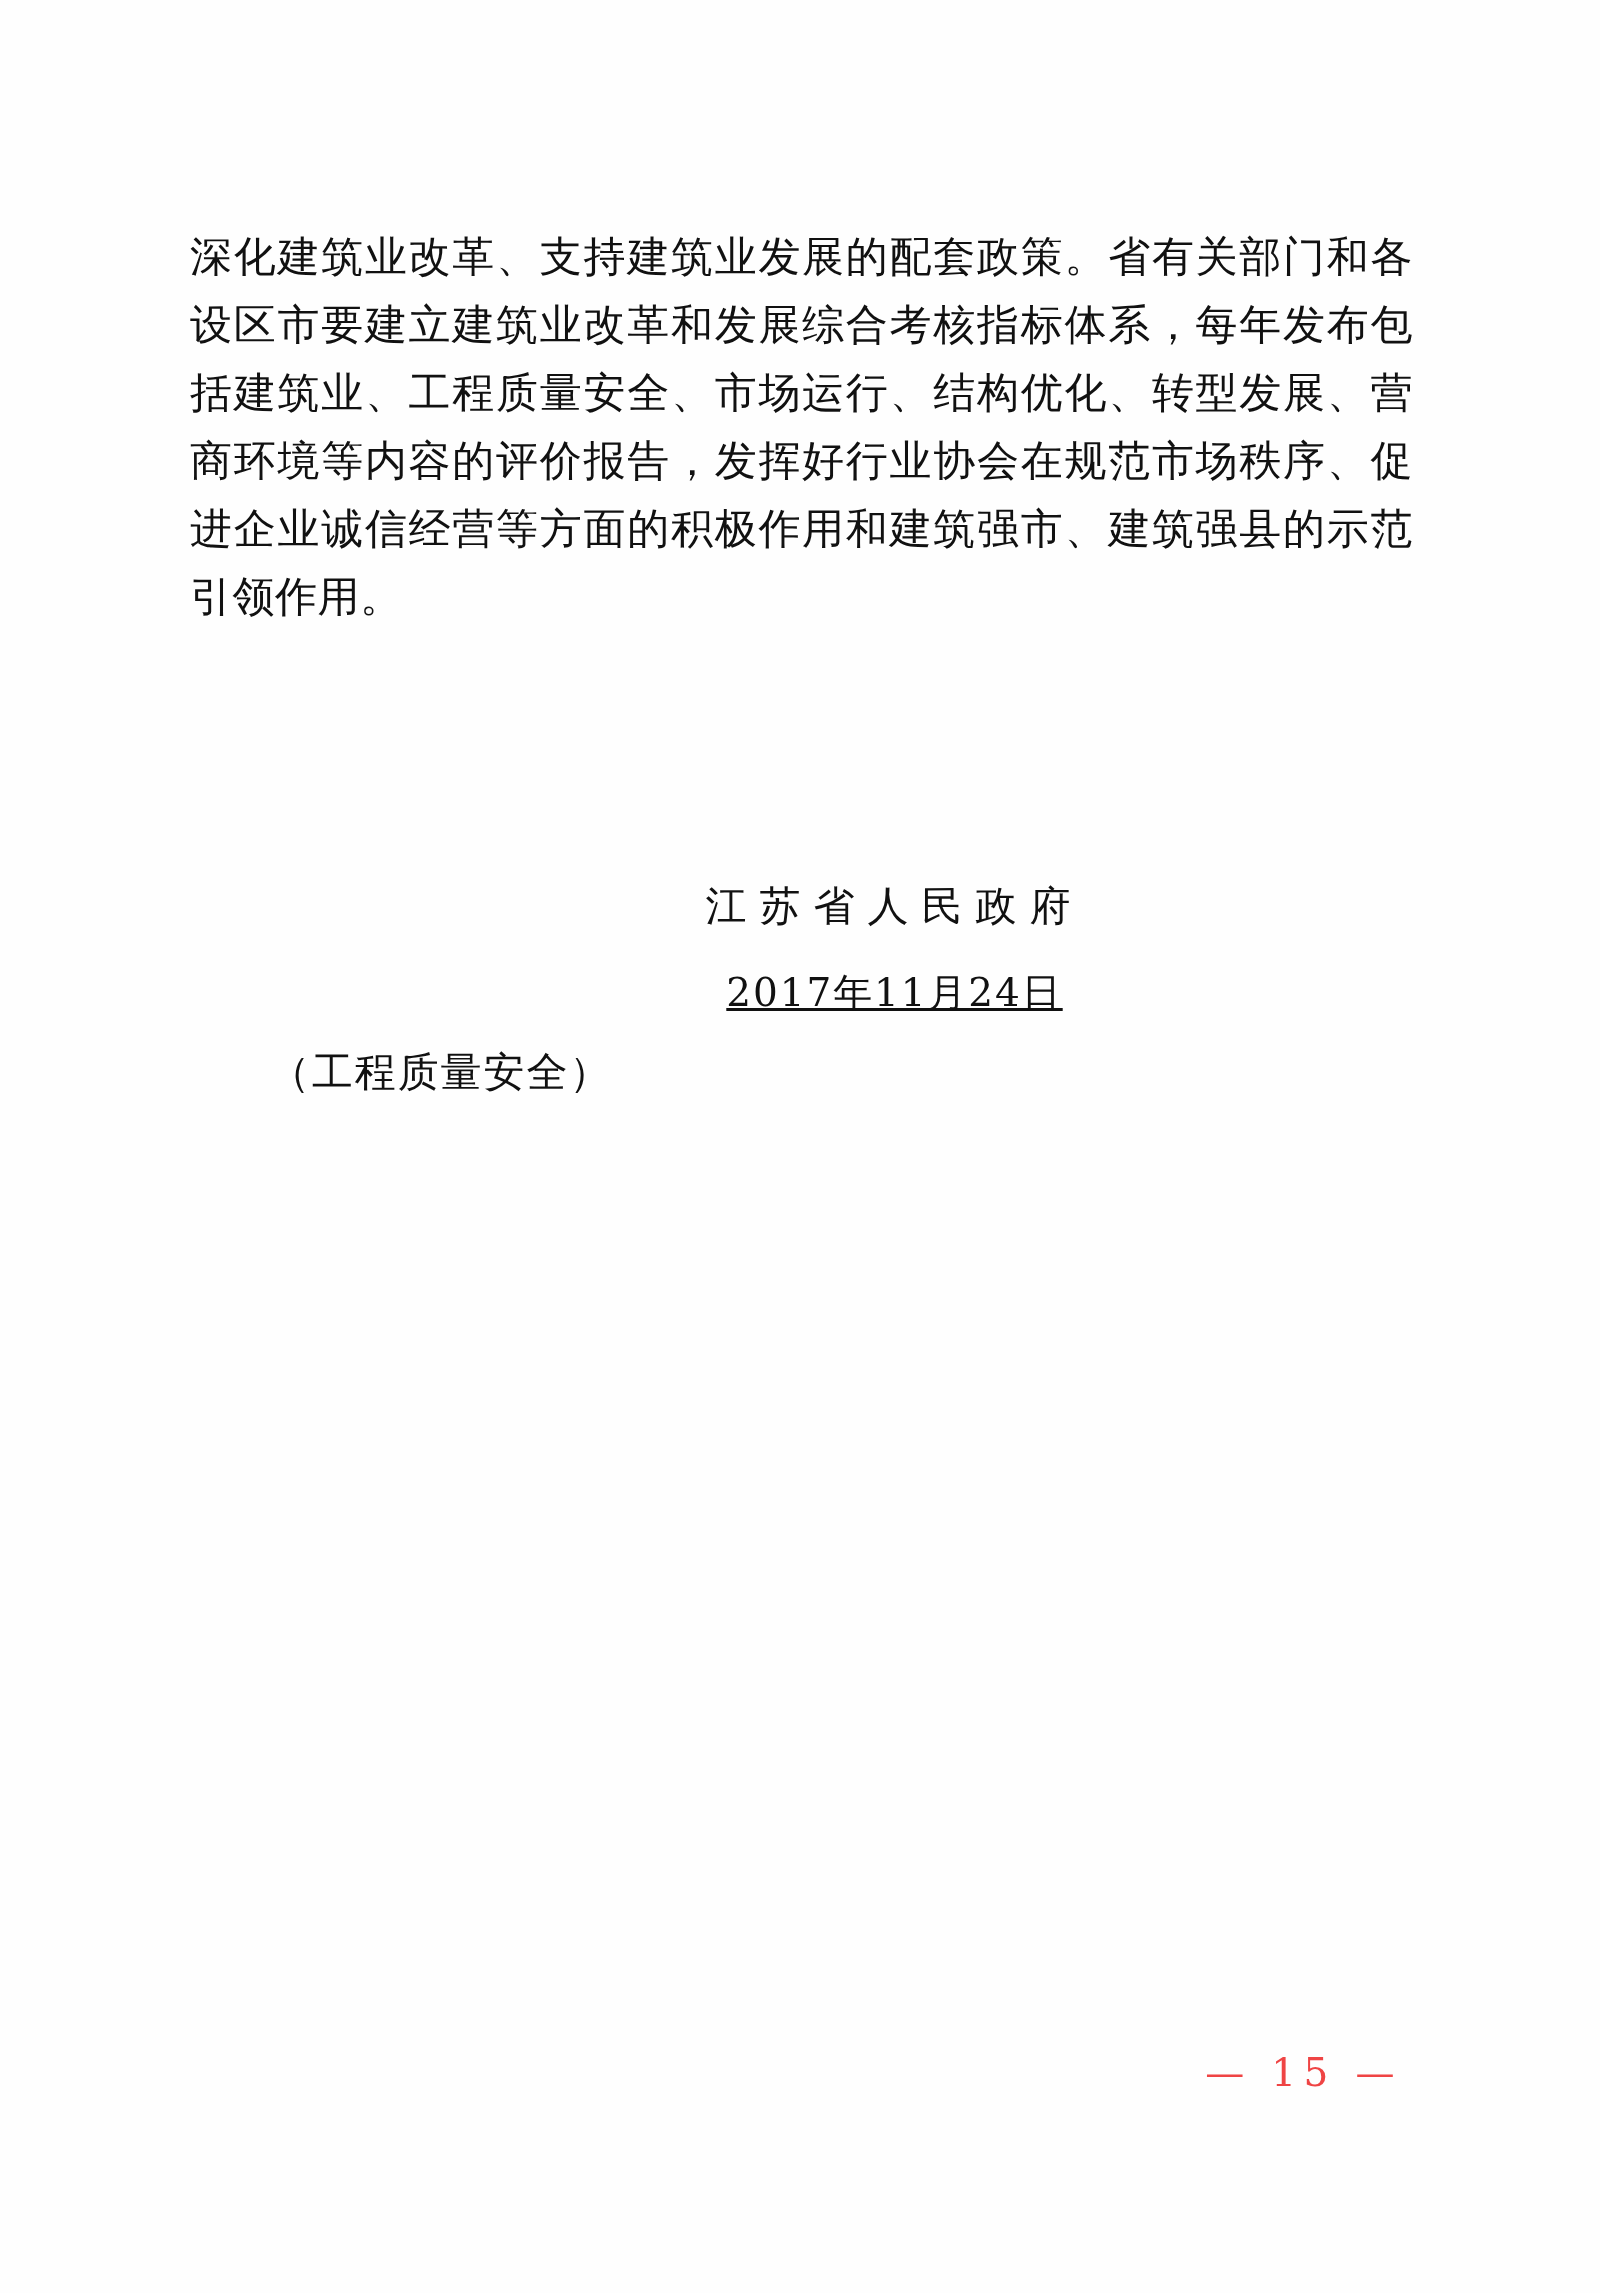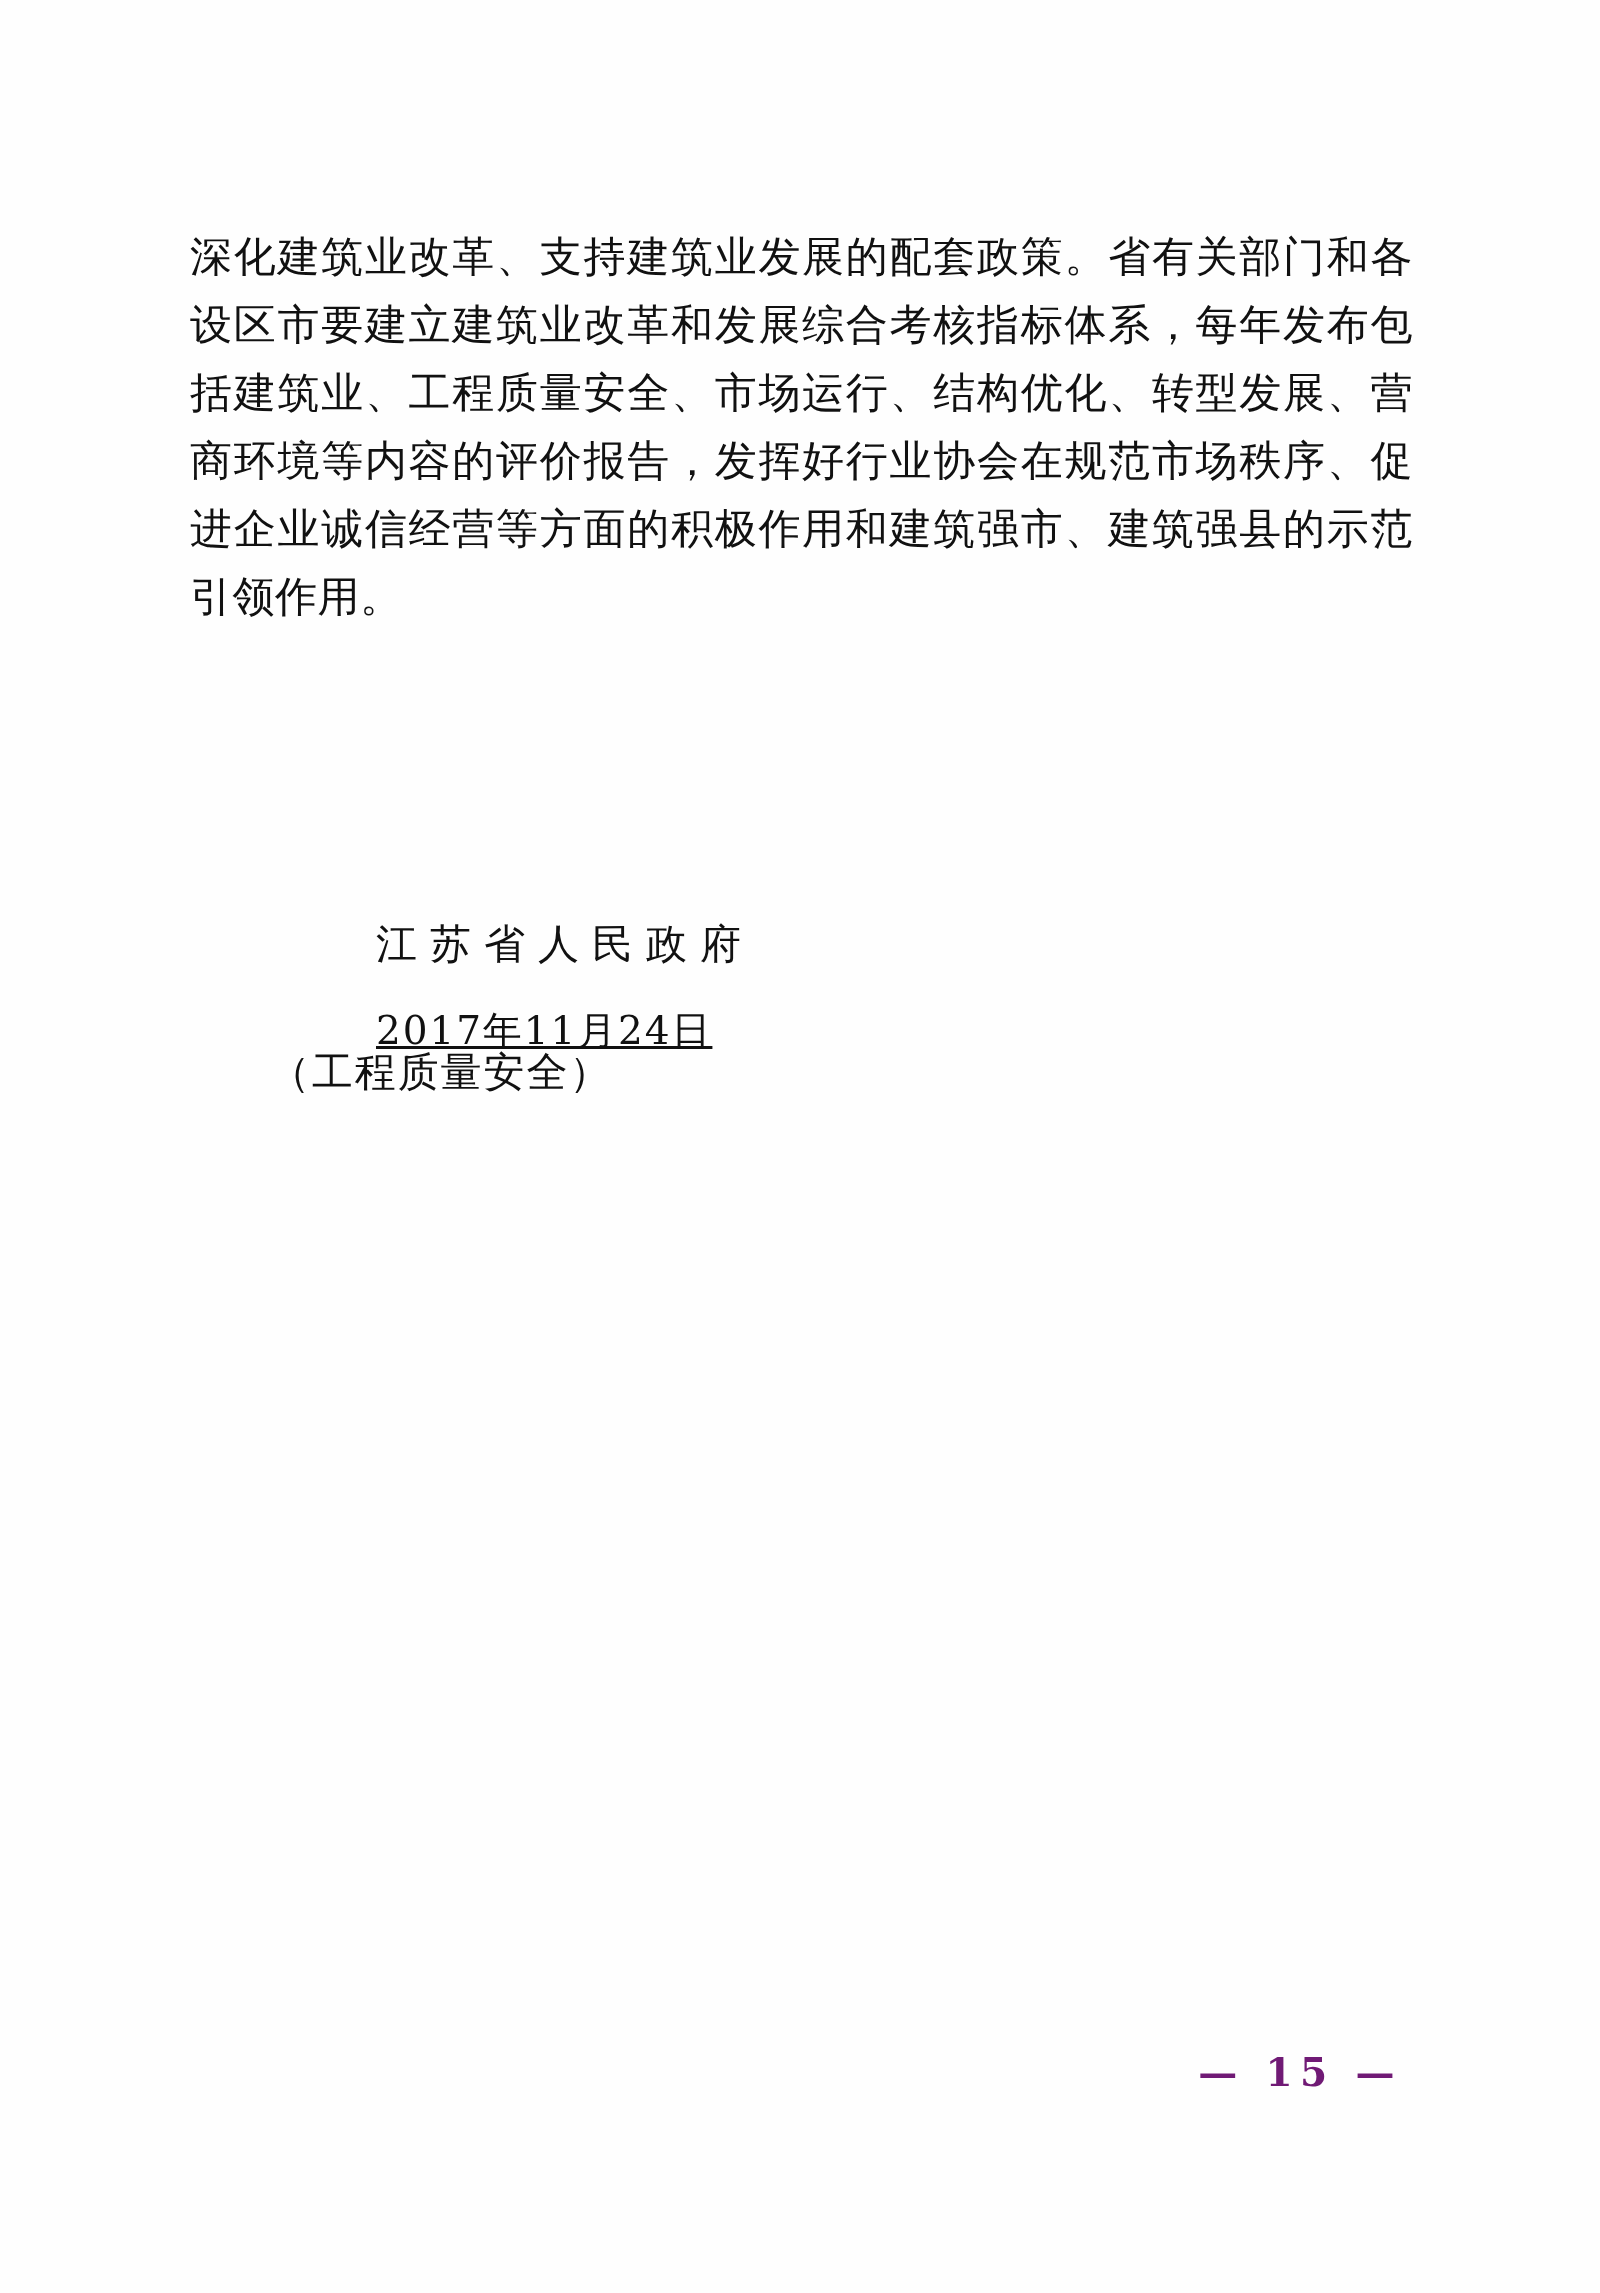--- a/index.html
+++ b/index.html
@@ -32,22 +32,23 @@
     letter-spacing: 0.5px;
     text-align: justify;
     text-justify: inter-ideograph;
     margin: 0;
     color: #111111;
     font-weight: 500;
   }
   .signature-block {
     position: absolute;
     left: 190px;
-    top: 914px;
+    top: 876px;
     width: 1223px;
+    text-align: center;
   }
   .signer {
     font-size: 41px;
     line-height: 1.5;
     letter-spacing: 13px;
     color: #111111;
     margin: 0 0 28px 0;
     padding-left: 186px;
     font-weight: 500;
   }
@@ -70,22 +71,22 @@
     letter-spacing: 1.9px;
     color: #111111;
     font-weight: 500;
   }
   .page-number {
     position: absolute;
     right: 199px;
     bottom: 199px;
     font-size: 39px;
     letter-spacing: 7.4px;
-    color: #701a75;
-    font-weight: 700;
+    color: #ef4444;
+    font-weight: 400;
   }
 </style>
 </head>
 <body>
 
 <div class="page">
 
   <div class="content">
     <p class="body-paragraph">深化建筑业改革、支持建筑业发展的配套政策。省有关部门和各设区市要建立建筑业改革和发展综合考核指标体系，每年发布包括建筑业、工程质量安全、市场运行、结构优化、转型发展、营商环境等内容的评价报告，发挥好行业协会在规范市场秩序、促进企业诚信经营等方面的积极作用和建筑强市、建筑强县的示范引领作用。</p>
   </div>

